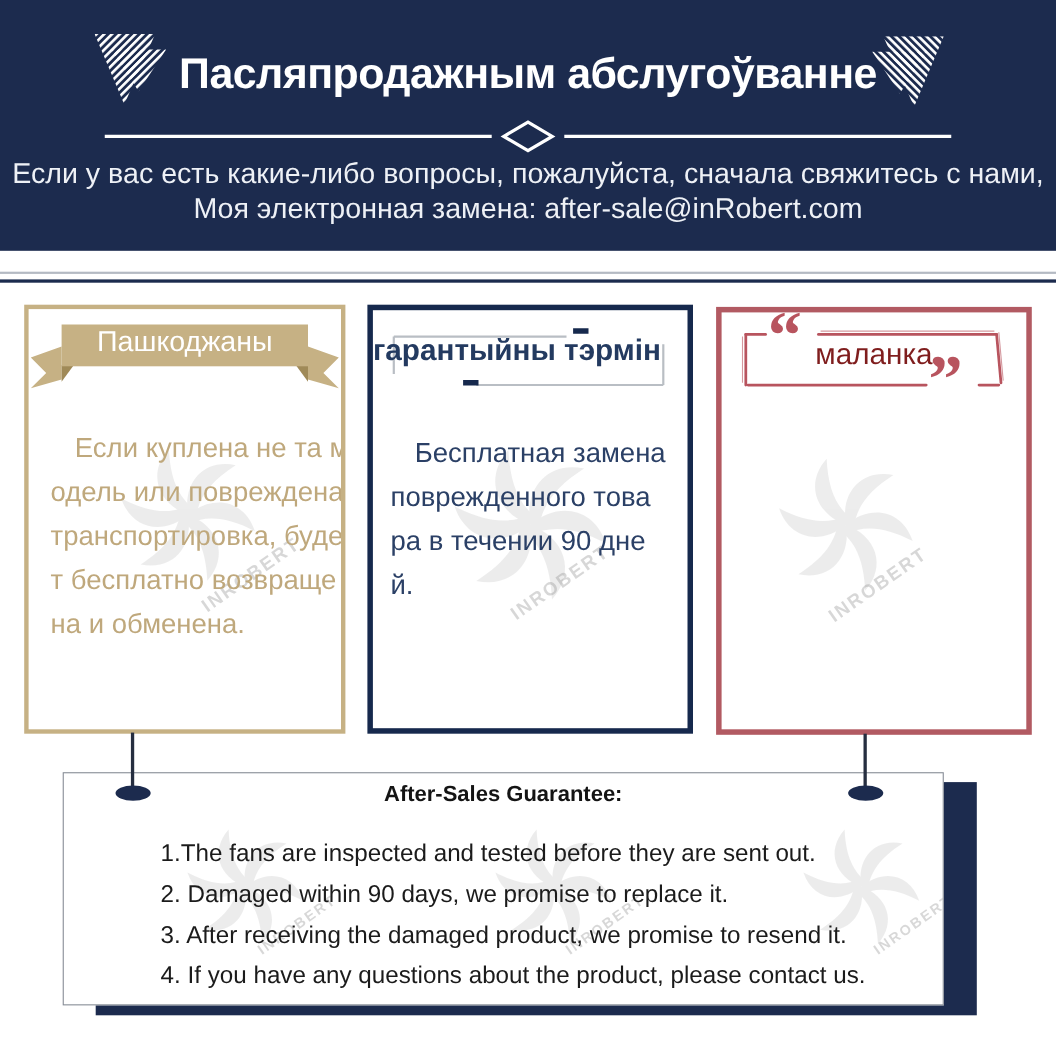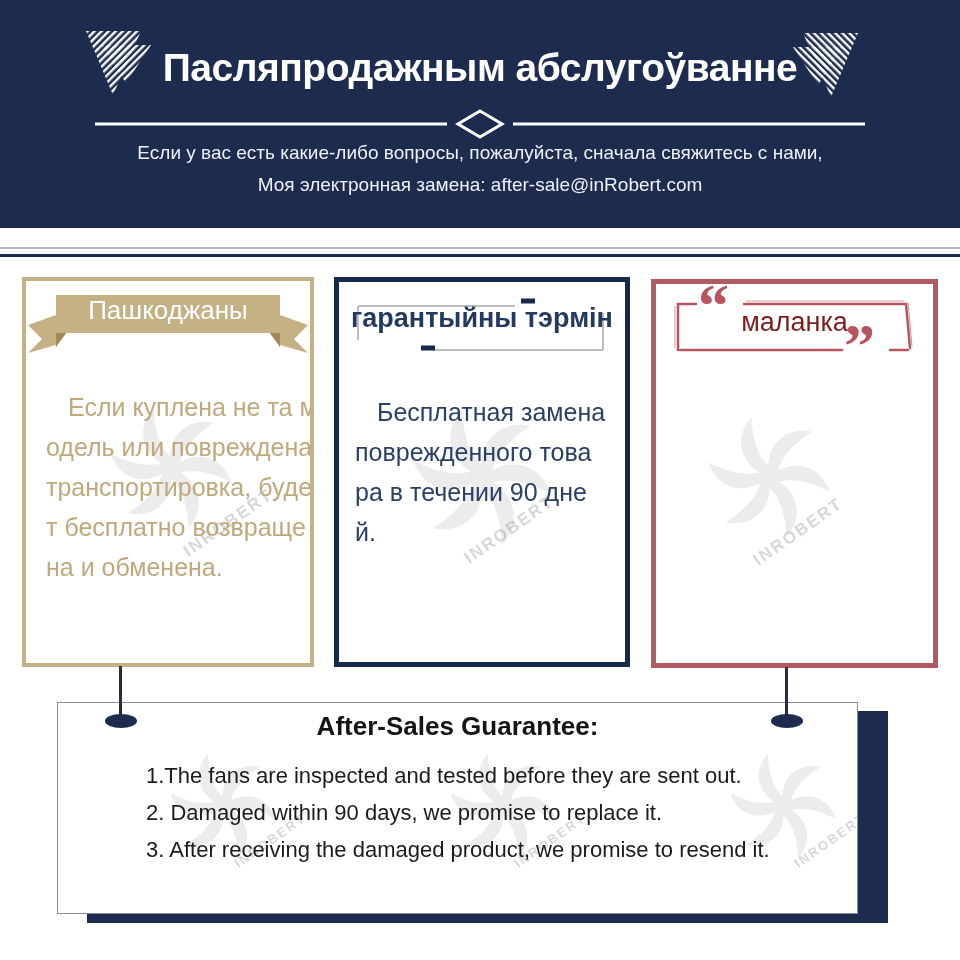--- a/index.html
+++ b/index.html
@@ -7,39 +7,39 @@
         font-family:"Liberation Sans",sans-serif;}
 
   
   .band{position:absolute;left:0;top:0;width:960px;height:228px;background:#1c2b4e;}
   .band-title{position:absolute;left:0;top:46px;width:100%;text-align:center;
               font-size:39px;font-weight:bold;color:#ffffff;letter-spacing:-0.5px;}
   .tri{position:absolute;}
   .tri-left{left:86px;top:31px;}
   .tri-right{left:788px;top:33px;transform:scaleX(-1);}
   .divider-svg{position:absolute;left:95px;top:108px;}
-  .band-sub{position:absolute;left:0;width:100%;text-align:center;color:#eef1f6;font-size:19px;}
+  .band-sub{position:absolute;left:0;width:100%;text-align:center;color:#eef1f6;font-size:26px;}
   .sub1{top:142px;}
   .sub2{top:174px;}
 
   
   .rule-gray{position:absolute;left:0;top:247px;width:960px;height:2px;background:#b4bac3;}
   .rule-navy{position:absolute;left:0;top:254px;width:960px;height:3px;background:#1c2b4e;}
 
   
   .card{position:absolute;background:#fff;box-sizing:border-box;overflow:hidden;}
   .card-damaged{left:22px;top:277px;width:292px;height:390px;border:4px solid #c6b184;}
   .card-warranty{left:334px;top:277px;width:296px;height:390px;border:5px solid #16294d;}
   .card-delivery{left:651px;top:279px;width:287px;height:389px;border:5px solid #b25a62;}
 
   .ribbon-svg{position:absolute;left:0;top:8px;z-index:2;}
   .ribbon-text{position:absolute;left:30px;top:14px;width:224px;text-align:center;z-index:3;
                color:#ffffff;font-size:26px;}
   .frame-svg{position:absolute;left:0;top:8px;z-index:2;}
-  .frame-text{position:absolute;left:0;top:21px;width:286px;text-align:center;z-index:3;
+  .frame-text{position:absolute;left:0;top:21px;width:286px;text-align:left;z-index:3;
               color:#233a60;font-size:27px;font-weight:bold;}
   .sketch-svg{position:absolute;left:0;top:4px;z-index:2;}
   .sketch-text{position:absolute;left:0;top:23px;width:277px;text-align:center;z-index:3;
                color:#7f1d1d;font-size:27px;}
   .quote{position:absolute;z-index:3;font-family:"Liberation Serif",serif;font-weight:bold;
          font-size:62px;color:#b8545e;line-height:1;}
   .quote-open{left:42px;top:-10px;}
   .quote-close{left:188px;top:30px;}
 
   .card-body{position:absolute;z-index:2;white-space:nowrap;}
@@ -54,21 +54,21 @@
   .conn-line-right{left:785px;top:667px;height:51px;}
   .conn-dot{position:absolute;width:32px;height:14px;border-radius:50%;background:#1c2b4e;z-index:6;}
   .conn-dot-left{left:105px;top:714px;}
   .conn-dot-right{left:771px;top:714px;}
 
   
   .g-shadow{position:absolute;left:87px;top:711px;width:801px;height:212px;background:#1c2b4e;z-index:3;}
   .g-card{position:absolute;left:57px;top:702px;width:801px;height:212px;background:#ffffff;
           border:1px solid #878d96;box-sizing:border-box;z-index:4;overflow:hidden;}
   .g-title{position:absolute;left:0;top:8px;width:100%;text-align:center;z-index:2;
-           color:#141414;font-size:26px;font-weight:bold;}
+           color:#141414;font-size:20px;font-weight:bold;}
   .g-list{position:absolute;left:88px;top:58px;z-index:2;color:#1b1b1b;font-size:22px;white-space:nowrap;}
   .g-item{height:37px;line-height:30px;}
 
   
   .wm{position:absolute;z-index:1;opacity:0.16;}
   .wm svg{display:block;}
   .wm-text{position:absolute;z-index:1;color:#8f8f8f;opacity:0.35;font-size:17px;
            letter-spacing:2px;font-weight:bold;transform:rotate(-35deg);}
   .wm-text-sm{font-size:13px;}
 </style>
@@ -242,16 +242,17 @@
     </span>
     <div class="wm-text wm-text-sm" style="left:170px;top:130px">INROBERT</div>
     <div class="wm-text wm-text-sm" style="left:450px;top:130px">INROBERT</div>
     <div class="wm-text wm-text-sm" style="left:730px;top:130px">INROBERT</div>
 
     <div class="g-title">After-Sales Guarantee:</div>
     <div class="g-list">
       <div class="g-item">1.The fans are inspected and tested before they are sent out.</div>
       <div class="g-item">2. Damaged within 90 days, we promise to replace it.</div>
       <div class="g-item">3. After receiving the damaged product, we promise to resend it.</div>
+      <div class="g-item">4. If you have any questions about the product, please contact us.</div>
     </div>
   </div>
 
 </div>
 
 </body></html>

